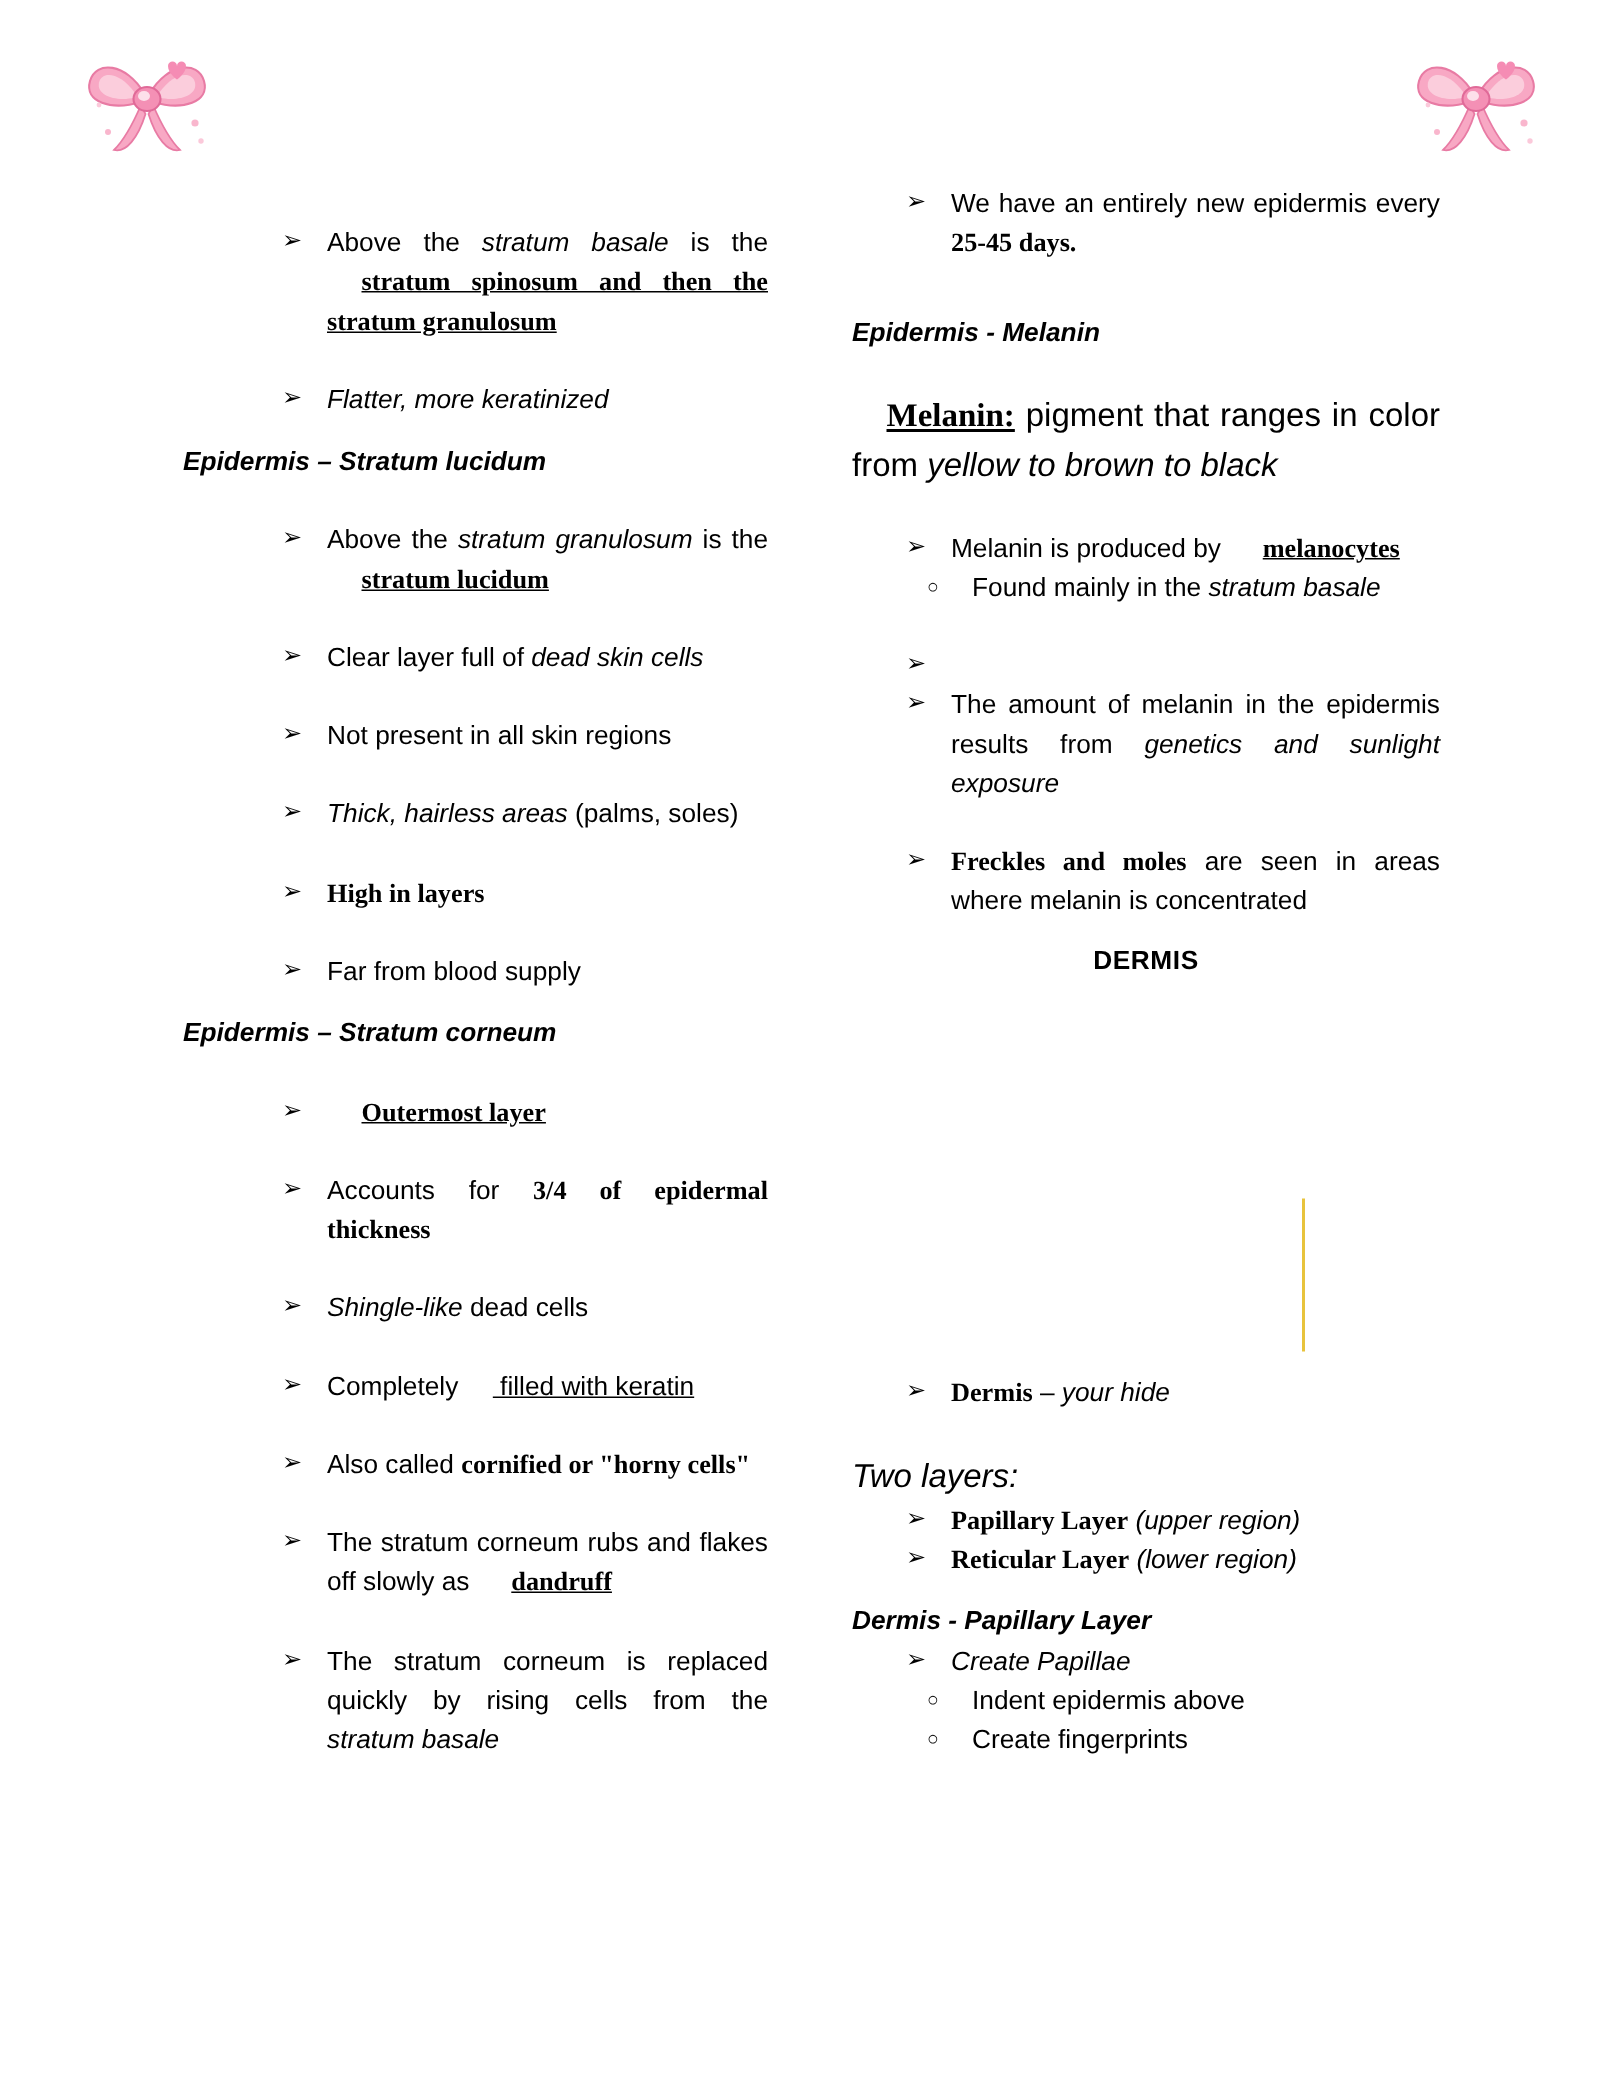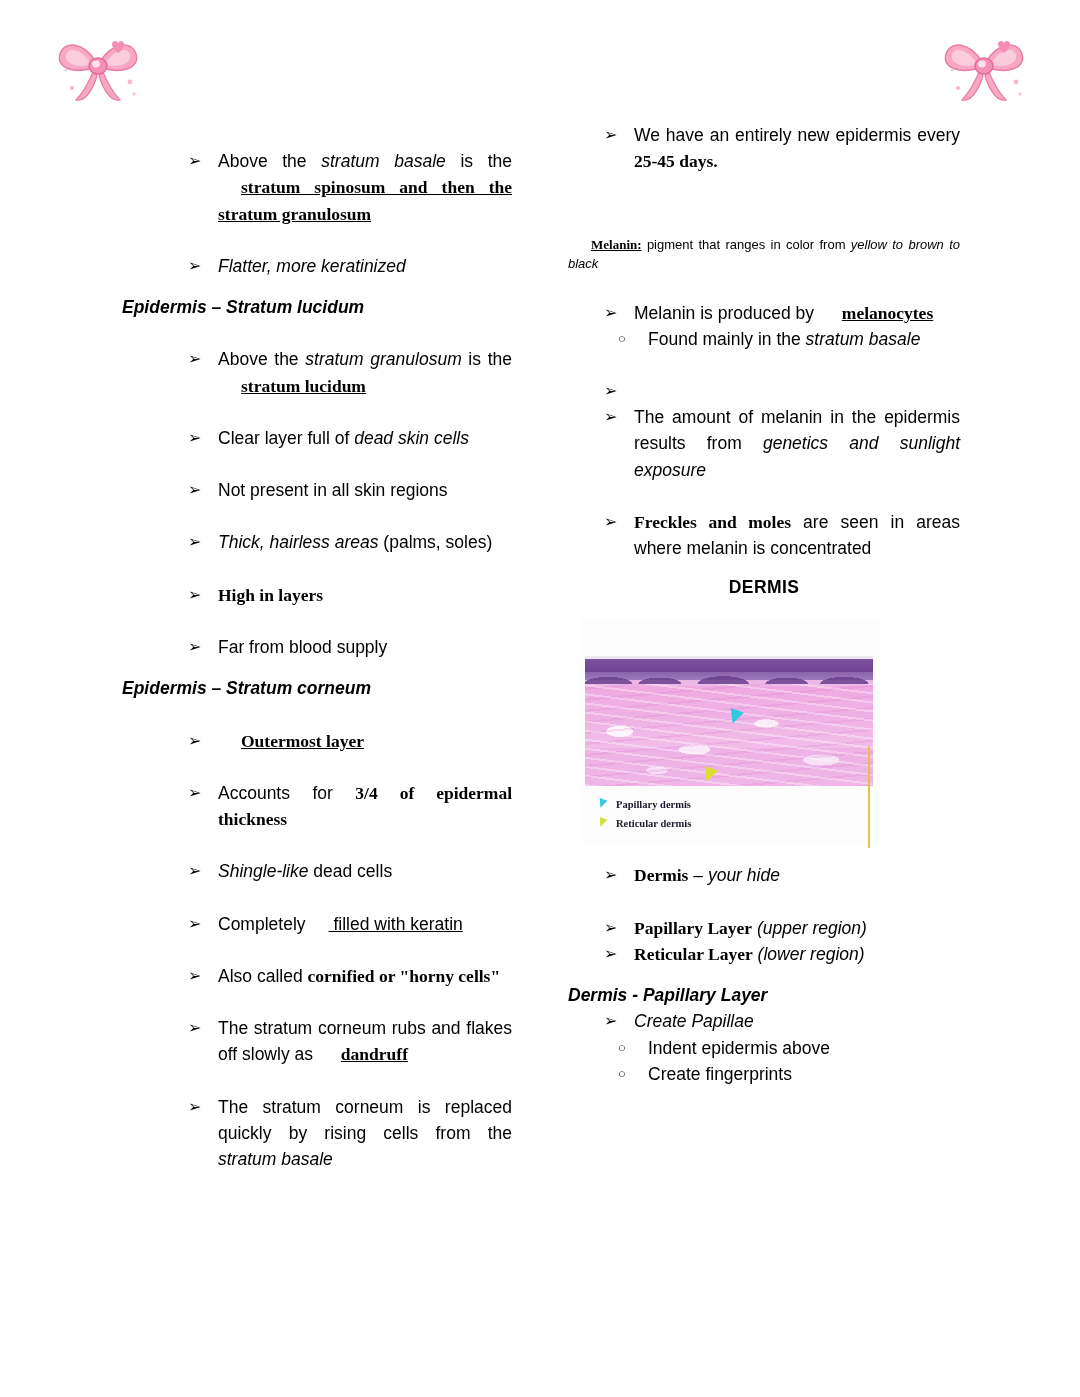--- a/index.html
+++ b/index.html
@@ -44,21 +44,21 @@
     font-style: italic;
     font-size: 17.5px;
     line-height: 1.45;
     text-align: justify;
     text-justify: inter-word;
     margin: 0;
   }
   .h-sec.nojust { text-align: left; }
 
   .para {
-    font-size: 13px;
+    font-size: 22px;
     line-height: 1.5;
     text-align: justify;
     text-justify: inter-word;
     margin: 0;
   }
   .para.nojust { text-align: left; }
 
   .bullet {
     position: relative;
     padding-left: 30px;
@@ -295,20 +295,21 @@
   </div>
 
   <div class="col col-right">
 
     <div class="indent-2">
         <div class="bullet"><span class="arrow">➢</span><span><span>We have an entirely new epidermis every </span><b>25-45 days.</b></span></div>
       </div>
 
     <div class="gap-l"></div>
 
+    <div class="h-sec nojust">Epidermis - Melanin</div>
 
     <div class="gap-m"></div>
 
     <div class="para"><b class="u">Melanin:</b><span> pigment that ranges in color from </span><i>yellow to brown to black</i></div>
 
     <div class="gap-m"></div>
 
     <div class="indent-2">
         <div class="bullet"><span class="arrow">➢</span><span><span>Melanin is produced by </span><b class="u">melanocytes</b></span></div>
         <div class="subbullet"><span class="circ">○</span><span><span>Found mainly in the </span><i>stratum basale</i></span></div>
@@ -318,45 +319,30 @@
         <div class="bullet"><span class="arrow">➢</span><span><span>The amount of melanin in the epidermis results from </span><i>genetics and sunlight exposure</i></span></div>
         <div style="height: 26px;"></div>
         <div class="bullet"><span class="arrow">➢</span><span><b>Freckles and moles</b><span> are seen in areas where melanin is concentrated</span></span></div>
       </div>
 
     <div class="gap-s"></div>
 
     <div class="dermis-title">DERMIS</div>
 
     <div class="histo-wrap">
-      <div class="histo">
-        <div class="histo-slide"></div>
-        <div class="arrow-marker arrow-cyan"></div>
-        <div class="arrow-marker arrow-yellow"></div>
-
-        <div class="histo-legend">
-          <div class="row">
-            <span class="leg-tri leg-cyan"></span>
-            <span>Papillary dermis</span>
-          </div>
-          <div class="row">
-            <span class="leg-tri leg-yellow"></span>
-            <span>Reticular dermis</span>
-          </div>
-        </div>
-      </div>
       <div class="gold-bar"></div>
     </div>
 
     <div class="indent-2">
         <div class="bullet"><span class="arrow">➢</span><span><b>Dermis</b><span> – </span><i>your hide</i></span></div>
       </div>
 
     <div class="gap-m"></div>
 
+    <div class="para nojust" style="font-style:italic;">Two layers:</div>
 
     <div class="indent-2">
         <div class="bullet" style="margin-bottom: 0px;"><span class="arrow">➢</span><span><b>Papillary Layer</b><i> (upper region)</i></span></div>
         <div class="bullet" style="margin-bottom: 0px;"><span class="arrow">➢</span><span><b>Reticular Layer</b><i> (lower region)</i></span></div>
       </div>
 
     <div class="gap-s"></div>
 
     <div class="h-sec nojust">Dermis - Papillary Layer</div>
 

